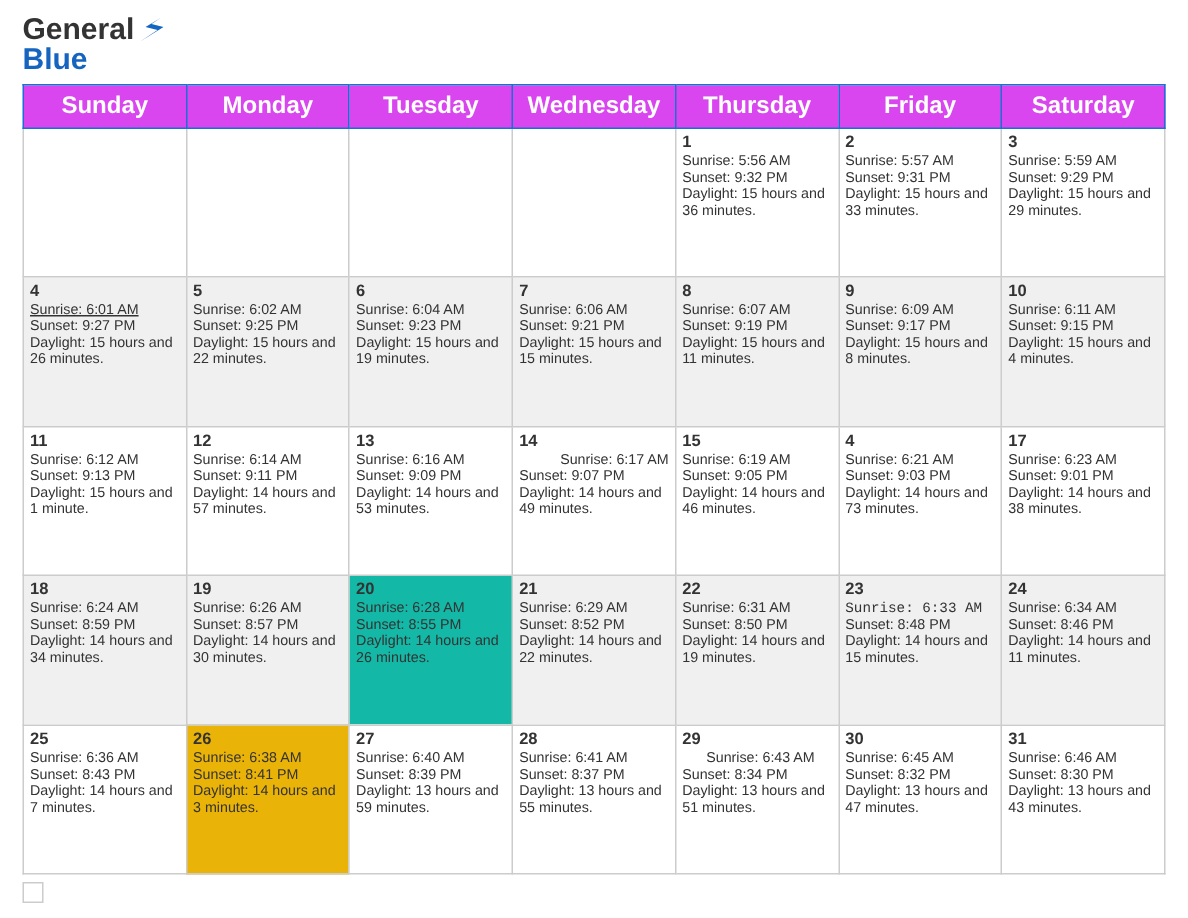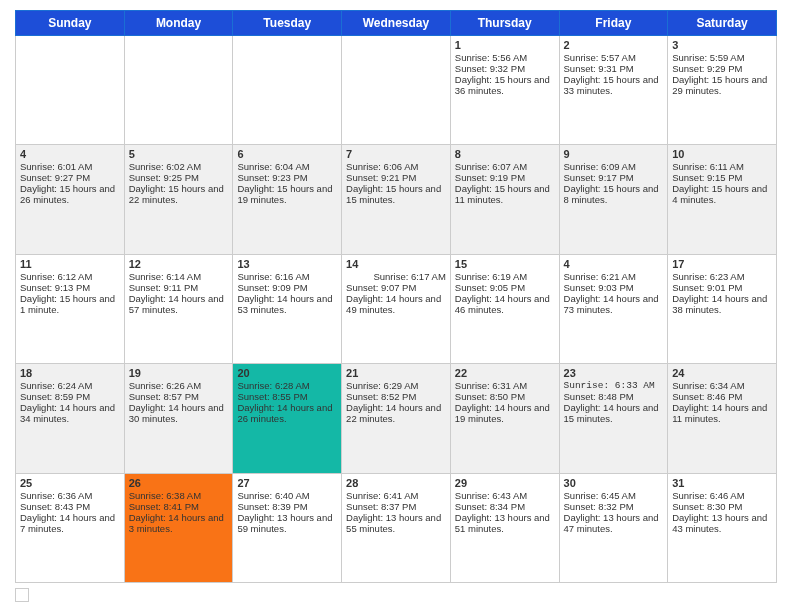--- a/index.html
+++ b/index.html
@@ -41,24 +41,24 @@
       color: #555;
     }
     .calendar {
       flex: 1;
       border: 1px solid #ccc;
       border-collapse: collapse;
       width: 100%;
       table-layout: fixed;
     }
     .calendar th {
-      background-color: #1d4ed8;
+      background-color: #d946ef;
       color: #fff;
       text-align: center;
-      font-size: 12px;
+      font-size: 16px;
       padding: 5px 2px;
       border: 1px solid #1a6fd4;
     }
     .calendar td {
       border: 1px solid #ccc;
       vertical-align: top;
       padding: 3px 4px;
       font-size: 9.5px;
       color: #333;
       background: #fff;
@@ -92,20 +92,35 @@
       background: #fff;
       border: 1px solid #ccc;
       margin-right: 6px;
       display: inline-block;
     }
   </style>
 </head>
 <body>
 
 <div class="page">
+  <div class="header">
+    <div class="logo">
+      <div style="display:flex;align-items:center;">
+        <span style="font-size:20px;font-weight:bold;color:#333;">General</span>
+        <svg width="18" height="20" viewBox="0 0 18 20" style="margin-left:2px;">
+          <polygon points="2,18 18,8 10,6 16,2 6,8 14,10" fill="#1565c0"></polygon>
+        </svg>
+      </div>
+      <span style="font-size:20px;font-weight:bold;color:#1565c0;">Blue</span>
+    </div>
+    <div class="title-area">
+      <div class="month-year"></div>
+      <div class="location"></div>
+    </div>
+  </div>
 
   <table class="calendar">
     <thead>
       <tr id="day-headers">
       <th>Sunday</th>
           <th>Monday</th>
           <th>Tuesday</th>
           <th>Wednesday</th>
           <th>Thursday</th>
           <th>Friday</th>
@@ -133,21 +148,21 @@
           <td style="background: rgb(255, 255, 255);">
             <span class="day-number">3</span>
             <span style="display: block;">Sunrise: 5:59 AM</span>
             <span style="display: block;">Sunset: 9:29 PM</span>
             <span style="display: block;">Daylight: 15 hours and 29 minutes.</span>
           </td>
         </tr>
         <tr>
           <td style="background: rgb(240, 240, 240);">
             <span class="day-number">4</span>
-            <span style="display: block;">Sunrise: 6:01 AM</span>
+            <span style="display: block; text-decoration: underline;">Sunrise: 6:01 AM</span>
             <span style="display: block;">Sunset: 9:27 PM</span>
             <span style="display: block;">Daylight: 15 hours and 26 minutes.</span>
           </td>
           <td style="background: rgb(240, 240, 240);">
             <span class="day-number">5</span>
             <span style="display: block;">Sunrise: 6:02 AM</span>
             <span style="display: block;">Sunset: 9:25 PM</span>
             <span style="display: block;">Daylight: 15 hours and 22 minutes.</span>
           </td>
           <td style="background: rgb(240, 240, 240);">
@@ -269,41 +284,41 @@
             <span style="display: block;">Daylight: 14 hours and 11 minutes.</span>
           </td>
         </tr>
         <tr>
           <td style="background: rgb(255, 255, 255);">
             <span class="day-number">25</span>
             <span style="display: block;">Sunrise: 6:36 AM</span>
             <span style="display: block;">Sunset: 8:43 PM</span>
             <span style="display: block;">Daylight: 14 hours and 7 minutes.</span>
           </td>
-          <td style="background: #f97316;">
+          <td style="background: #eab308;">
             <span class="day-number">26</span>
             <span style="display: block;">Sunrise: 6:38 AM</span>
             <span style="display: block;">Sunset: 8:41 PM</span>
             <span style="display: block;">Daylight: 14 hours and 3 minutes.</span>
           </td>
           <td style="background: rgb(255, 255, 255);">
             <span class="day-number">27</span>
             <span style="display: block;">Sunrise: 6:40 AM</span>
             <span style="display: block;">Sunset: 8:39 PM</span>
             <span style="display: block;">Daylight: 13 hours and 59 minutes.</span>
           </td>
           <td style="background: rgb(255, 255, 255);">
             <span class="day-number">28</span>
             <span style="display: block;">Sunrise: 6:41 AM</span>
             <span style="display: block;">Sunset: 8:37 PM</span>
             <span style="display: block;">Daylight: 13 hours and 55 minutes.</span>
           </td>
           <td style="background: rgb(255, 255, 255);">
             <span class="day-number">29</span>
-            <span style="display: block;">Sunrise: 6:43 AM</span>
+            <span style="display: block; margin-left: 16px;">Sunrise: 6:43 AM</span>
             <span style="display: block;">Sunset: 8:34 PM</span>
             <span style="display: block;">Daylight: 13 hours and 51 minutes.</span>
           </td>
           <td style="background: rgb(255, 255, 255);">
             <span class="day-number">30</span>
             <span style="display: block;">Sunrise: 6:45 AM</span>
             <span style="display: block;">Sunset: 8:32 PM</span>
             <span style="display: block;">Daylight: 13 hours and 47 minutes.</span>
           </td>
           <td style="background: rgb(255, 255, 255);">

